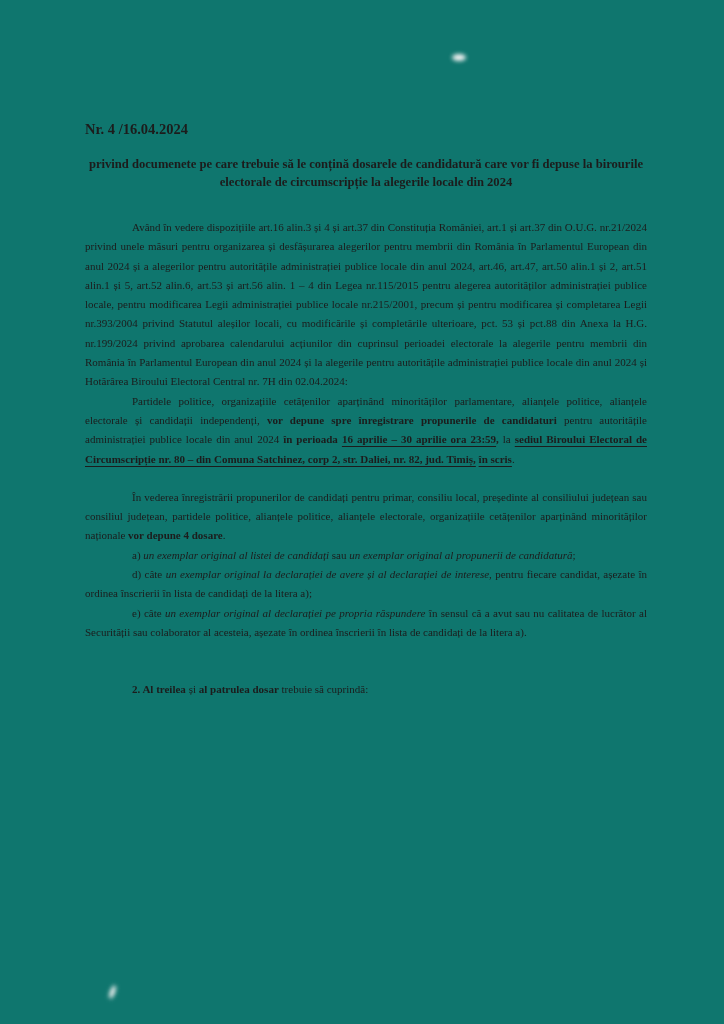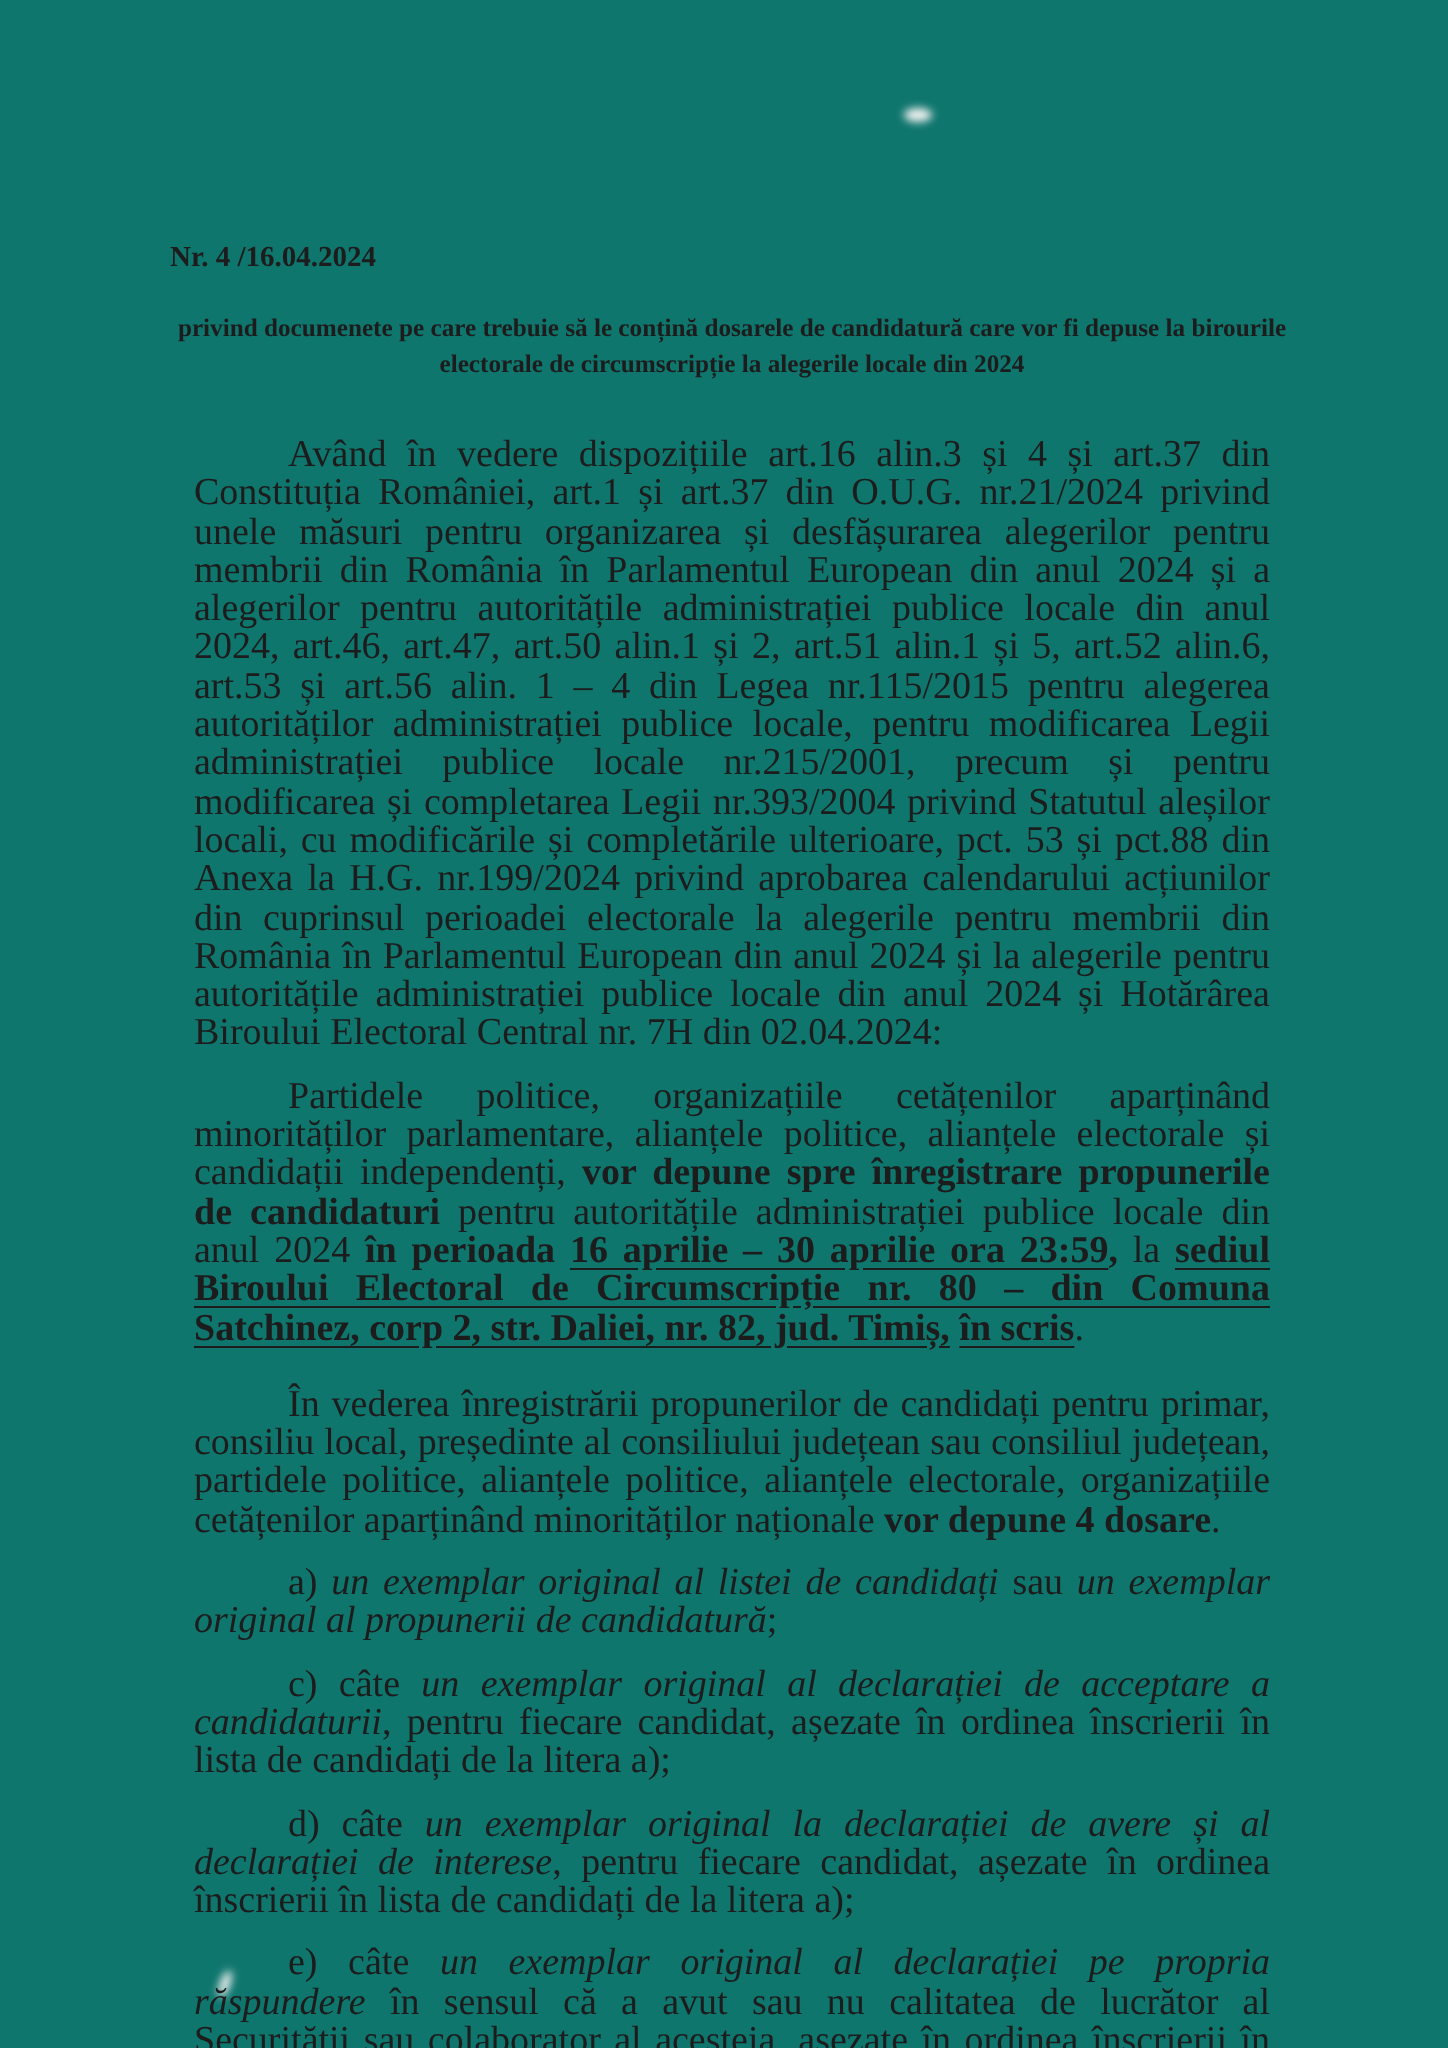--- a/index.html
+++ b/index.html
@@ -41,22 +41,22 @@
     text-align: center;
     font-weight: bold;
     font-size: 12.6px;
     line-height: 18px;
     padding: 0 2px;
   }
   .doc-body {
     margin-top: 27px;
   }
   p.doc {
-    margin: 12px;
-    font-size: 19px;
+    margin: 0;
+    font-size: 11px;
     line-height: 19.3px;
     text-align: justify;
     text-indent: 47px;
   }
   p.heading {
     font-weight: bold;
   }
   p.gap1 { margin-top: 19px; }
   p.gap2 { margin-top: 38px; }
   .b { font-weight: bold; }
@@ -82,19 +82,18 @@
     <div class="refnum">Nr. 4 /16.04.2024</div>
 
 
     <div class="subtitle">privind documenete pe care trebuie să le conțină dosarele de candidatură care vor fi depuse la birourile electorale de circumscripție la alegerile locale din 2024</div>
 
     <div class="doc-body">
         <p class="doc"><span>Având în vedere dispozițiile art.16 alin.3 și 4 și art.37 din Constituția României, art.1 și art.37 din O.U.G. nr.21/2024 privind unele măsuri pentru organizarea și desfășurarea alegerilor pentru membrii din România în Parlamentul European din anul 2024 și a alegerilor pentru autoritățile administrației publice locale din anul 2024, art.46, art.47, art.50 alin.1 și 2, art.51 alin.1 și 5, art.52 alin.6, art.53 și art.56 alin. 1 – 4 din Legea nr.115/2015 pentru alegerea autorităților administrației publice locale, pentru modificarea Legii administrației publice locale nr.215/2001, precum și pentru modificarea și completarea Legii nr.393/2004 privind Statutul aleșilor locali, cu modificările și completările ulterioare, pct. 53 și pct.88 din Anexa la H.G. nr.199/2024 privind aprobarea calendarului acțiunilor din cuprinsul perioadei electorale la alegerile pentru membrii din România în Parlamentul European din anul 2024 și la alegerile pentru autoritățile administrației publice locale din anul 2024 și Hotărârea Biroului Electoral Central nr. 7H din 02.04.2024:</span></p>
         <p class="doc"><span>Partidele politice, organizațiile cetățenilor aparținând minorităților parlamentare, alianțele politice, alianțele electorale și candidații independenți, </span><span class="b">vor depune spre înregistrare propunerile de candidaturi</span><span> pentru autoritățile administrației publice locale din anul 2024 </span><span class="b">în perioada </span><span class="b u">16 aprilie – 30 aprilie ora 23:59</span><span class="b">,</span><span> la </span><span class="b u">sediul Biroului Electoral de Circumscripție nr. 80 – din Comuna Satchinez, corp 2, str. Daliei, nr. 82, jud. Timiș,</span><span> </span><span class="b u">în scris</span><span>.</span></p>
         <p class="doc gap1"><span>În vederea înregistrării propunerilor de candidați pentru primar, consiliu local, președinte al consiliului județean sau consiliul județean, partidele politice, alianțele politice, alianțele electorale, organizațiile cetățenilor aparținând minorităților naționale </span><span class="b">vor depune 4 dosare</span><span>.</span></p>
         <p class="doc"><span>a) </span><span class="i">un exemplar original al listei de candidați</span><span> sau </span><span class="i">un exemplar original al propunerii de candidatură</span><span>;</span></p>
-        <p class="doc"><span>c) câte </span><span class="i">un exemplar original al declarației de acceptare a candidaturii</span><span>, pentru fiecare candidat, așezate în ordinea înscrierii în lista de candidați de la litera a);</span></p>
         <p class="doc"><span>d) câte </span><span class="i">un exemplar original la declarației de avere și al declarației de interese</span><span>, pentru fiecare candidat, așezate în ordinea înscrierii în lista de candidați de la litera a);</span></p>
         <p class="doc"><span>e) câte </span><span class="i">un exemplar original al declarației pe propria răspundere</span><span> în sensul că a avut sau nu calitatea de lucrător al Securității sau colaborator al acesteia, așezate în ordinea înscrierii în lista de candidați de la litera a).</span></p>
         <p class="doc gap2"><span class="b">2. Al treilea</span><span> și </span><span class="b">al patrulea dosar</span><span> trebuie să cuprindă:</span></p>
       </div>
   </div>
 </div>
 
 </body></html>

